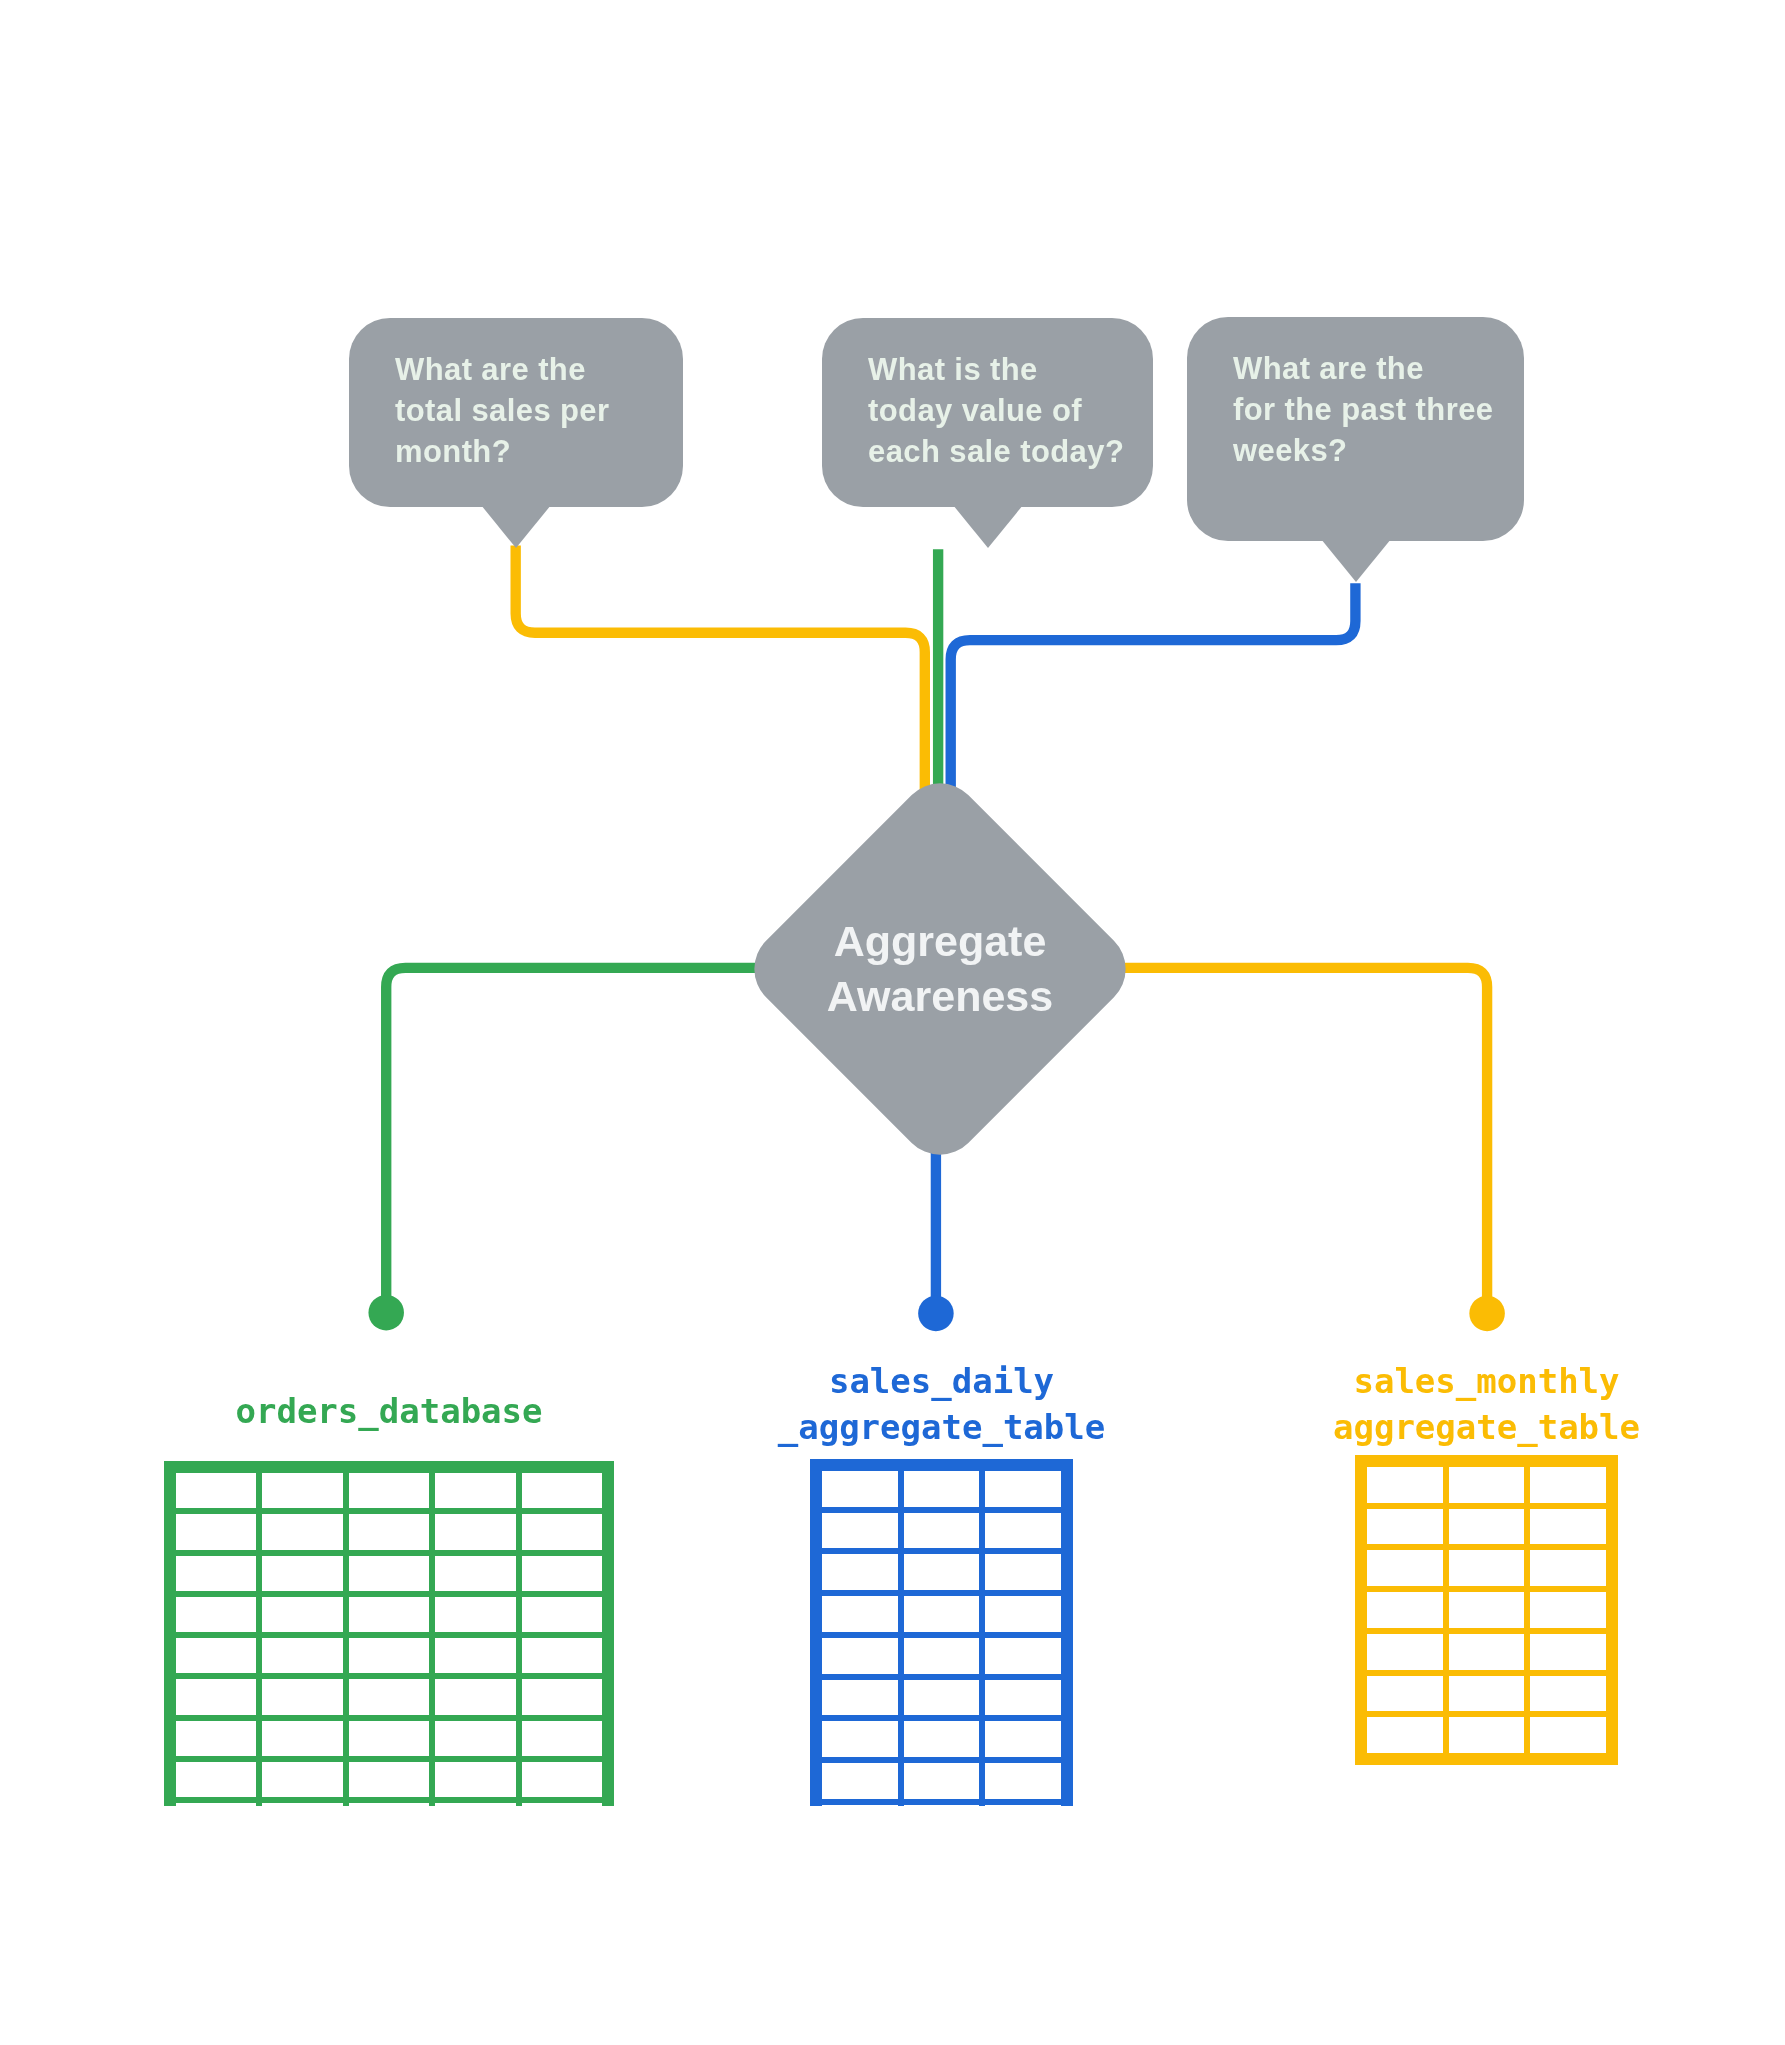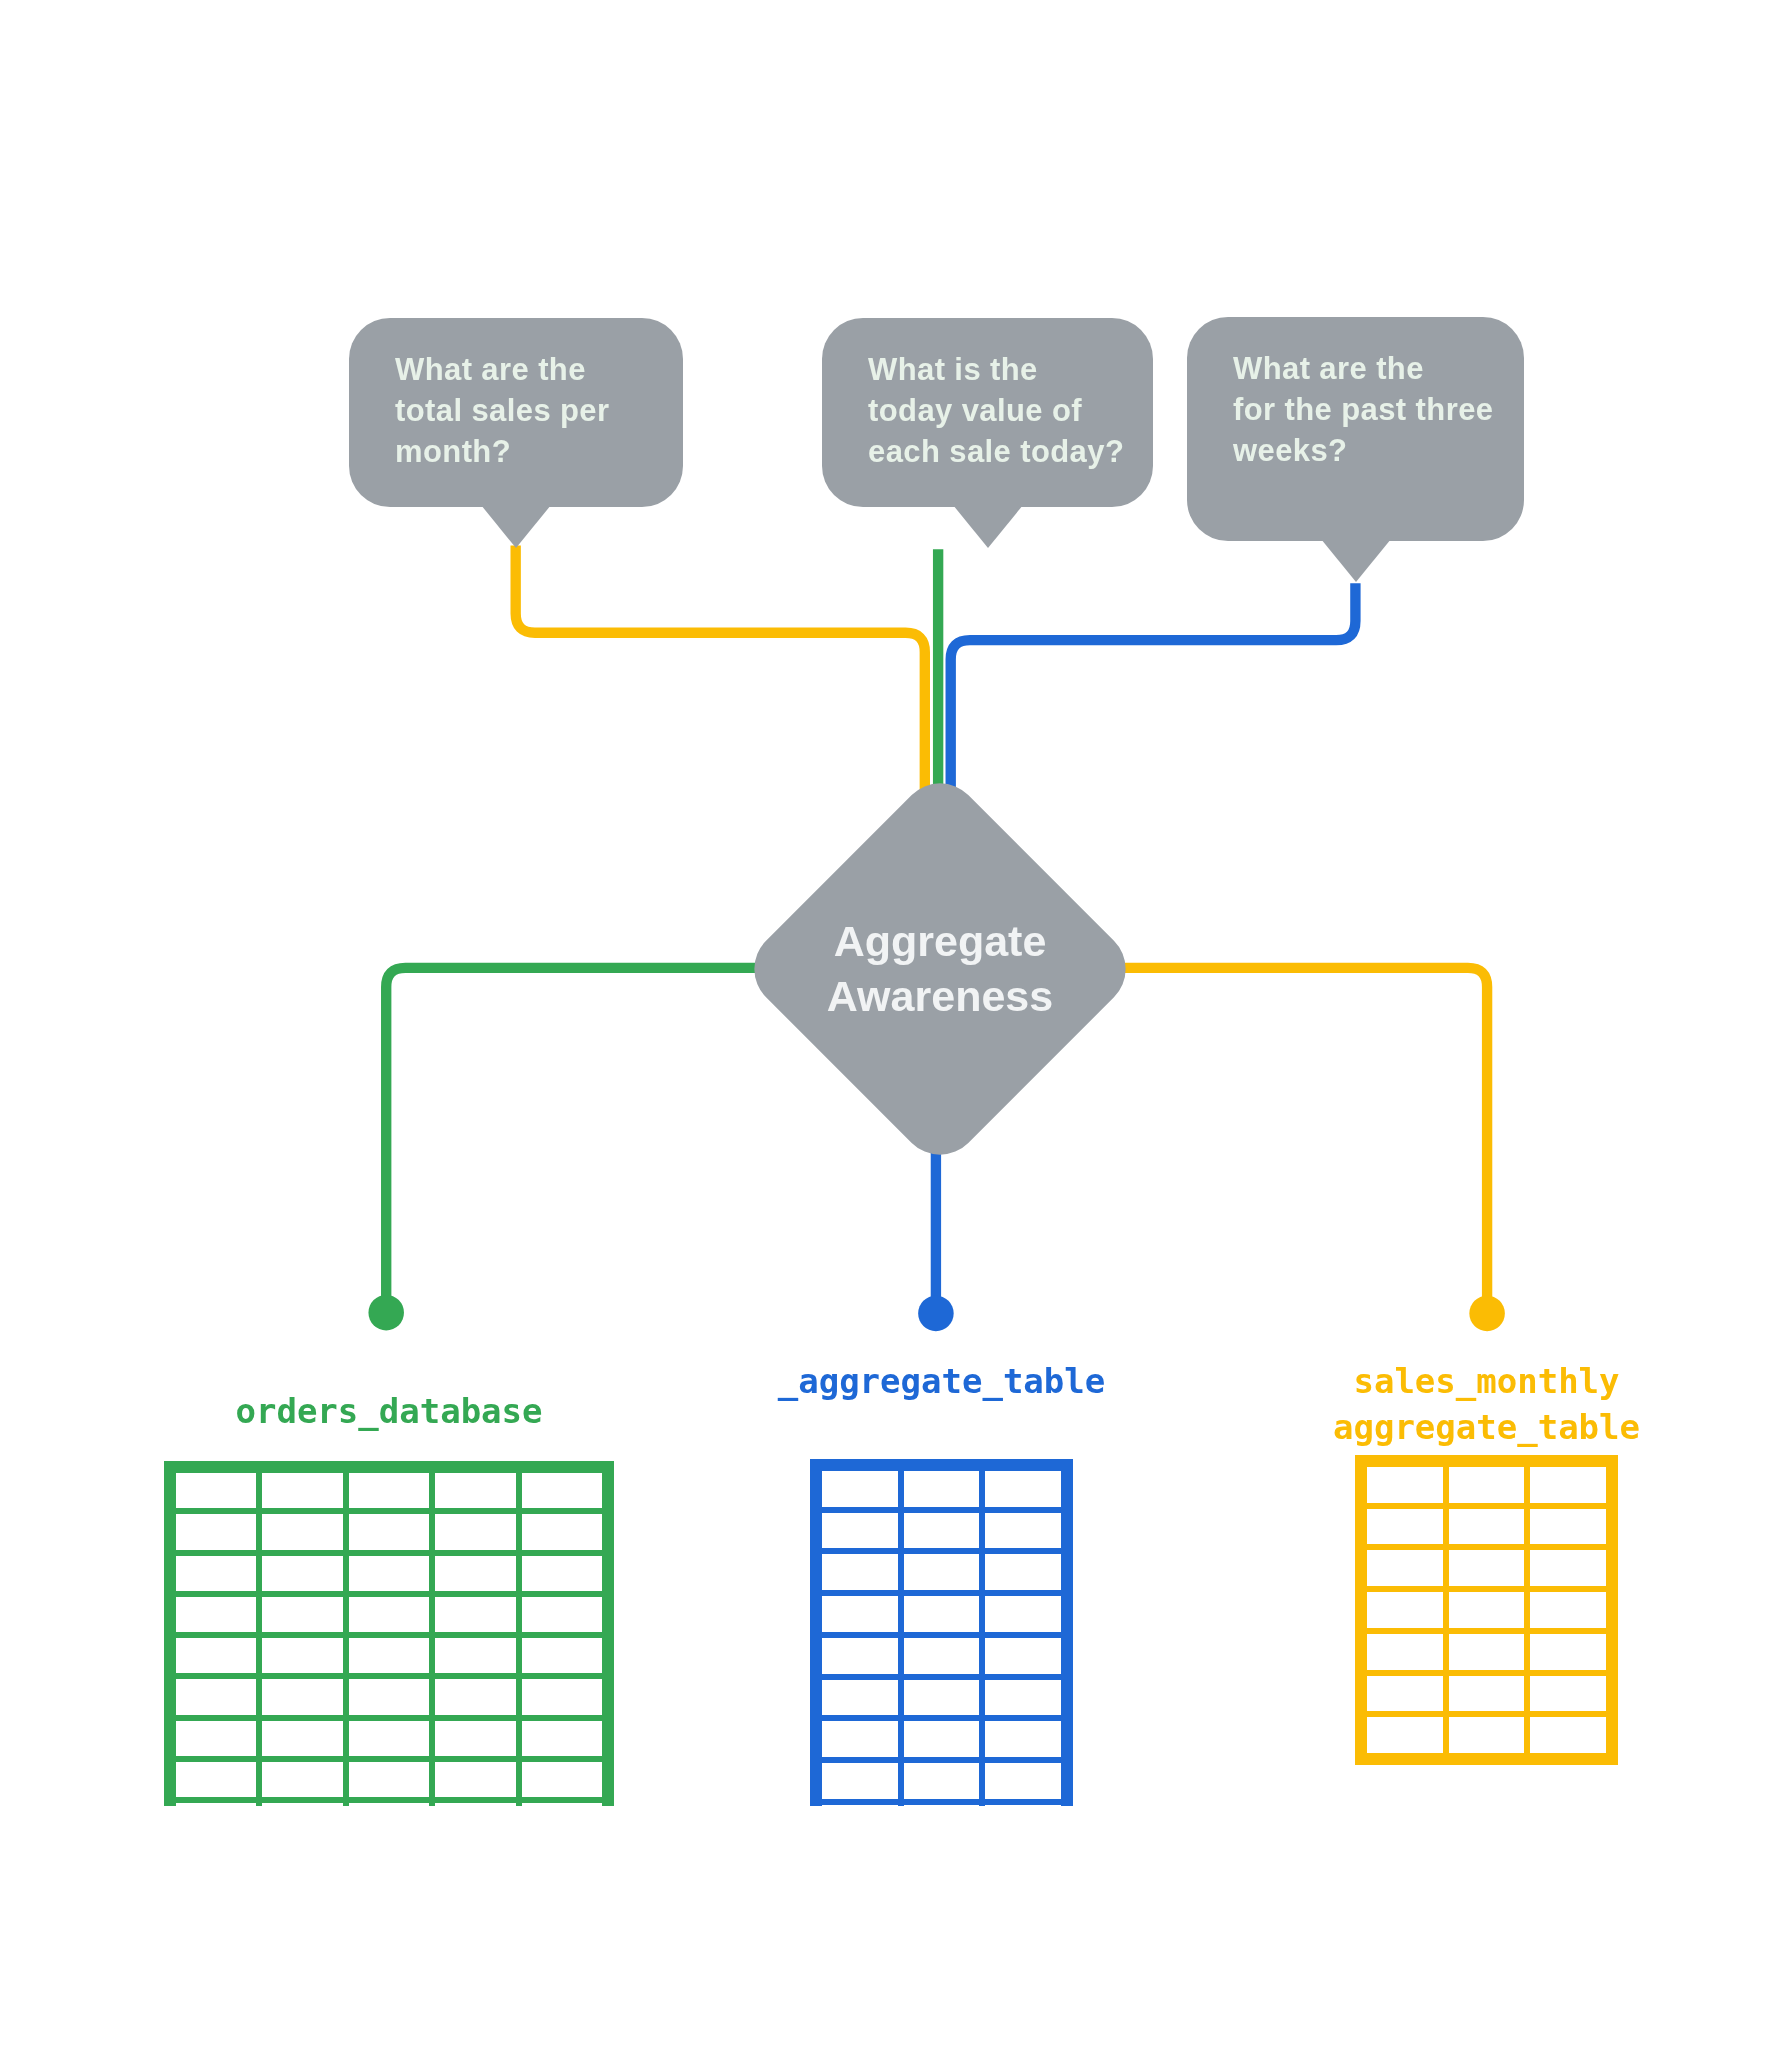--- a/index.html
+++ b/index.html
@@ -152,20 +152,21 @@
         <div>Aggregate</div>
         <div>Awareness</div>
       </div>
     </div>
   </div>
 
   <div class="tbl-label c-green label-orders">
     <div>orders_database</div>
   </div>
   <div class="tbl-label c-blue label-daily">
+    <div>sales_daily</div>
     <div>_aggregate_table</div>
   </div>
   <div class="tbl-label c-yellow label-monthly">
     <div>sales_monthly</div>
     <div>aggregate_table</div>
   </div>
 
   <div class="grid-table table-orders" style="grid-template-columns: repeat(5, 1fr); grid-template-rows: repeat(10, 1fr); border-color: rgb(52, 168, 83);">
       <div class="cell" style="border-color: rgb(52, 168, 83);"></div>
       <div class="cell" style="border-color: rgb(52, 168, 83);"></div>

